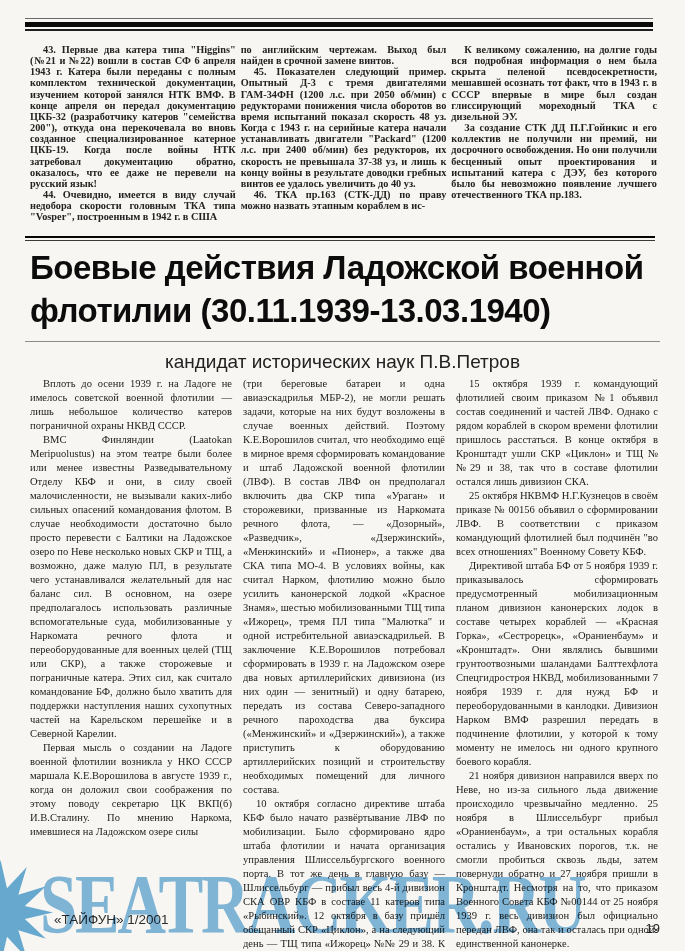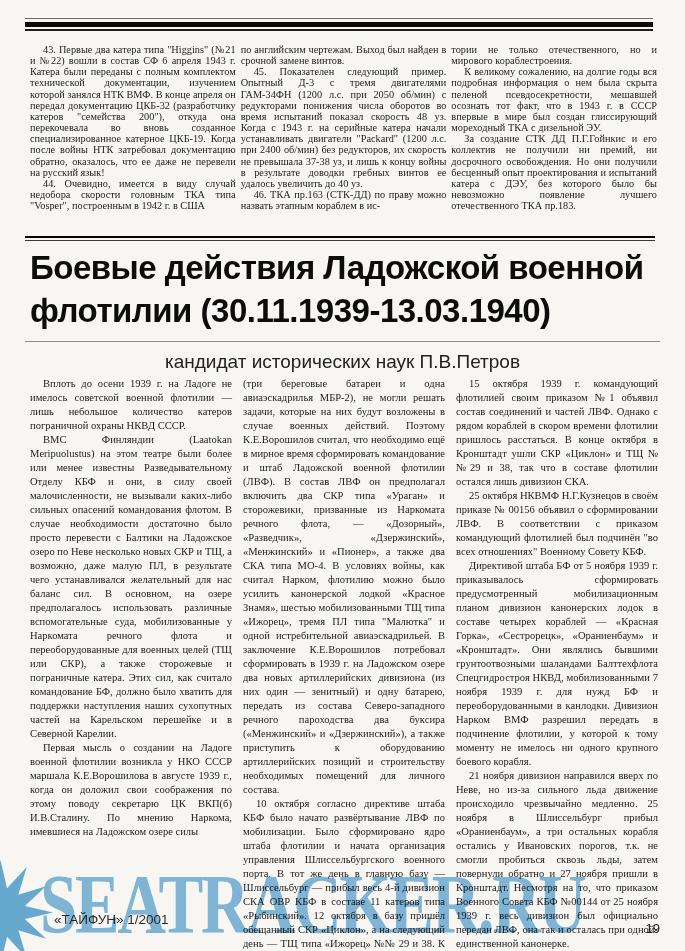--- a/index.html
+++ b/index.html
@@ -10,21 +10,21 @@
   }
   
   .rule { position:absolute; left:25px; right:32px; }
   .rule-a { top:18px; height:1px; background:#6a6a6a; }
   .rule-b { top:22px; height:5px; background:#0a0a0a; }
   .rule-c { top:29px; height:2px; background:#1e1e1e; }
   
   .footnotes {
     position:absolute; top:44px; left:30px; right:28px;
     display:flex; gap:5px;
-    font-size:10.3px; line-height:11.15px; text-align:justify; color:#232323;
+    font-size:10.3px; line-height:11.15px; text-align:justify; color:#232323;font-weight:bold;
   }
   .fcol { flex:1; min-width:0; }
   .footnotes p, .body-cols p { margin:0; text-indent:13px; }
   .footnotes p.cont, .body-cols p.cont { text-indent:0; }
   
   .divider-double {
     position:absolute; top:236px; left:25px; right:30px; height:2px;
     border-top:2px solid #050505; border-bottom:1px solid #3a3a3a;
   }
   
@@ -81,21 +81,20 @@
     <div class="fcol">
       <p>43. Первые два катера типа "Higgins" (№21 и №22) вошли в состав СФ 6 апреля 1943 г. Катера были переданы с полным комплектом технической документации, изучением которой занялся НТК ВМФ. В конце апреля он передал документацию ЦКБ-32 (разработчику катеров "семейства 200"), откуда она перекочевала во вновь созданное специализированное катерное ЦКБ-19. Когда после войны НТК затребовал документацию обратно, оказалось, что ее даже не перевели на русский язык!</p>
       <p>44. Очевидно, имеется в виду случай недобора скорости головным ТКА типа "Vosper", построенным в 1942 г. в США</p>
     </div>
     <div class="fcol">
       <p class="cont">по английским чертежам. Выход был найден в срочной замене винтов.</p>
       <p>45. Показателен следующий пример. Опытный Д-3 с тремя двигателями ГАМ-34ФН (1200 л.с. при 2050 об/мин) с редукторами понижения числа оборотов во время испытаний показал скорость 48 уз. Когда с 1943 г. на серийные катера начали устанавливать двигатели "Packard" (1200 л.с. при 2400 об/мин) без редукторов, их скорость не превышала 37-38 уз, и лишь к концу войны в результате доводки гребных винтов ее удалось увеличить до 40 уз.</p>
       <p>46. ТКА пр.163 (СТК-ДД) по праву можно назвать этапным кораблем в ис-</p>
     </div>
     <div class="fcol">
-      <p class="cont">тории не только отечественного, но и мирового кораблестроения.</p>
       <p>К великому сожалению, на долгие годы вся подробная информация о нем была скрыта пеленой псевдосекретности, мешавшей осознать тот факт, что в 1943 г. в СССР впервые в мире был создан глиссирующий мореходный ТКА с дизельной ЭУ.</p>
       <p>За создание СТК ДД П.Г.Гойнкис и его коллектив не получили ни премий, ни досрочного освобождения. Но они получили бесценный опыт проектирования и испытаний катера с ДЭУ, без которого было бы невозможно появление лучшего отечественного ТКА пр.183.</p>
     </div>
   </section>
 
   <div class="divider-double"></div>
 
   <h1 class="title">Боевые действия Ладожской военной флотилии (30.11.1939-13.03.1940)</h1>
   <div class="title-underline"></div>
   <div class="author">кандидат исторических наук П.В.Петров</div>

